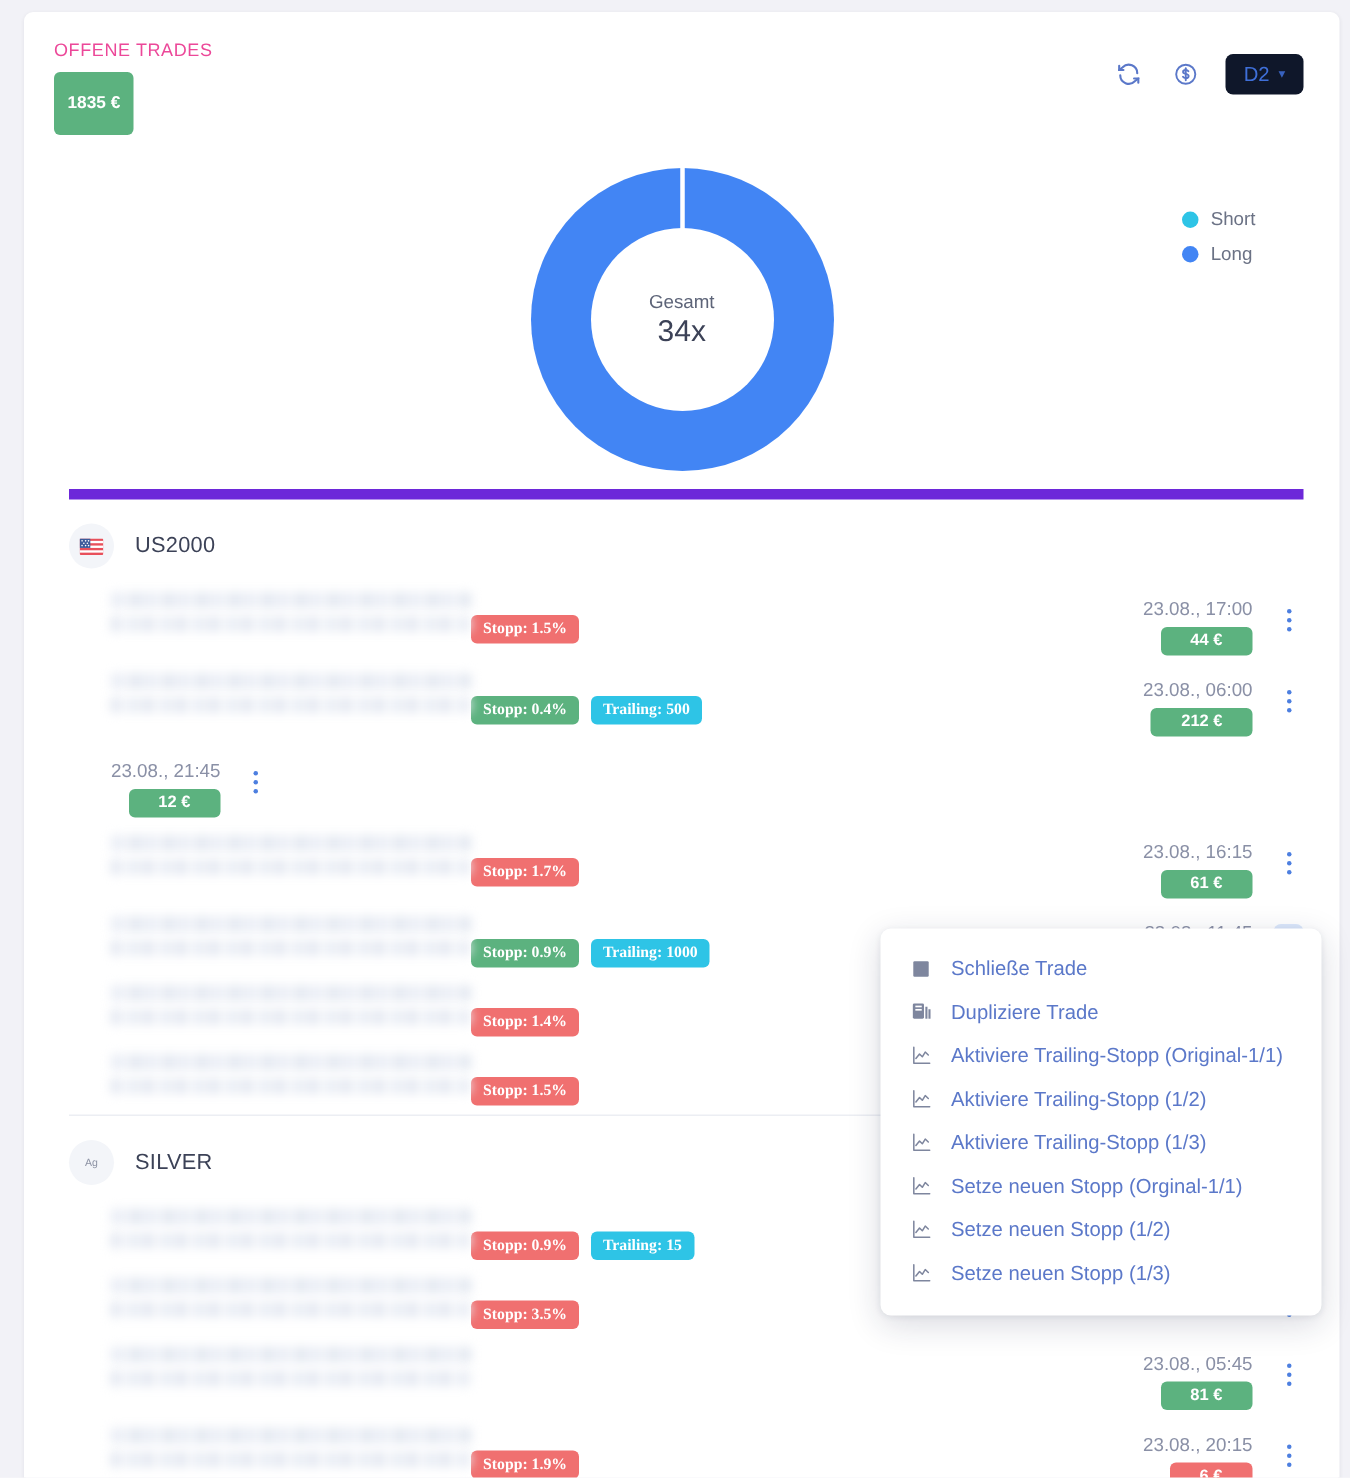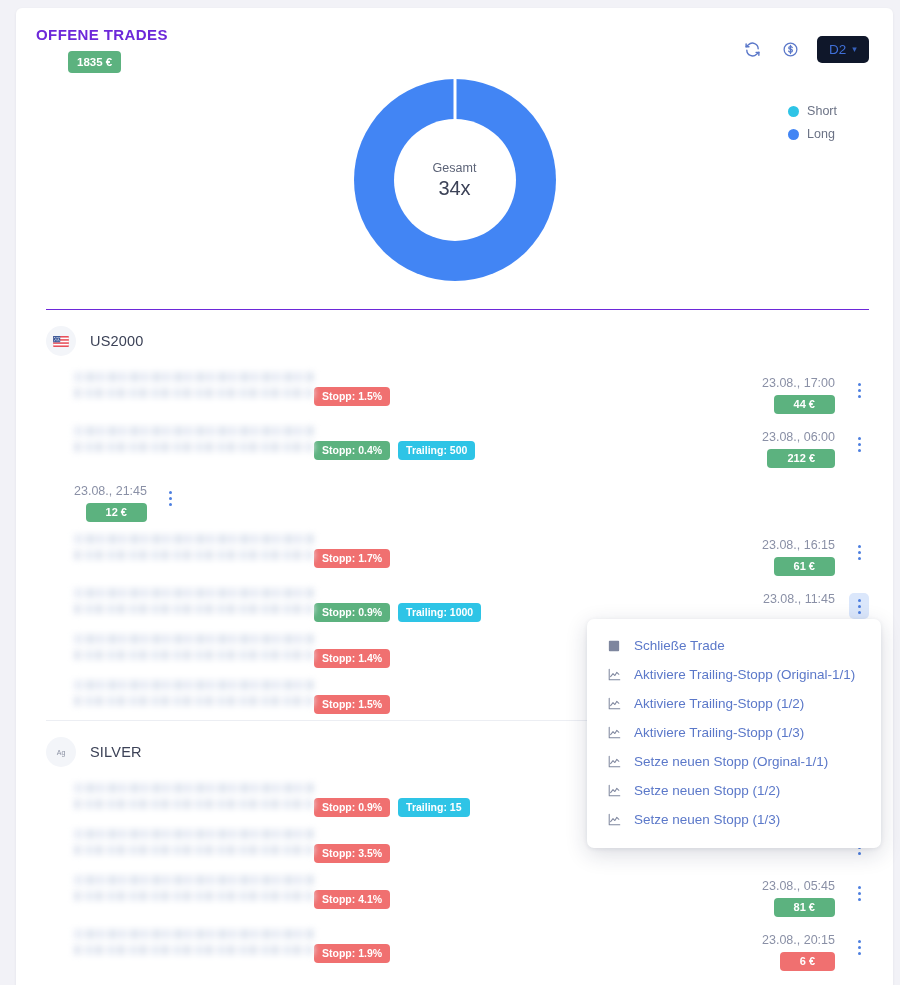--- a/index.html
+++ b/index.html
@@ -27,35 +27,34 @@
 
   
   .card-header {
     padding: 18px 24px 0 20px;
     display: flex;
     align-items: flex-start;
     justify-content: space-between;
   }
   .head-left { display: flex; flex-direction: column; gap: 8px; }
   .card-title {
-    font-size: 15px;
+    font-size: 12px;
     letter-spacing: .4px;
-    color: #6d28d9;
-    font-weight: 700;
+    color: #ec4899;
+    font-weight: 400;
   }
   .sum-badge {
     align-self: flex-start;
     background: #5cb27f;
     color: #fff;
     font-size: 11.5px;
     font-weight: 700;
-    padding: 4px 9px;
+    padding: 14px 9px;
     border-radius: 4px;
     line-height: 14px;
-    margin-left: 32px;
   }
   .head-right {
     display: flex;
     align-items: center;
     gap: 16px;
     padding-top: 10px;
   }
   .icon-btn {
     width: 22px; height: 22px;
     display: flex; align-items: center; justify-content: center;
@@ -75,21 +74,21 @@
   .caret { font-size: 9px; line-height: 1; opacity: .85; }
 
   
   .chart-wrap {
     position: relative;
     height: 230px;
     margin-top: 6px;
   }
   .donut {
     position: absolute;
-    left: 50%; top: 0;
+    left: 50%; top: 16px;
     transform: translateX(-50%);
     width: 202px; height: 202px;
     border-radius: 50%;
   }
   .donut-hole {
     position: absolute;
     left: 50%; top: 50%;
     transform: translate(-50%,-50%);
     width: 122px; height: 122px;
     background: #fff;
@@ -105,35 +104,35 @@
     left: 50%; top: 0;
     width: 3px; height: 42px;
     background: #fff;
     transform: translateX(-50%);
   }
   .donut-label { font-size: 12.5px; color: #5d6478; }
   .donut-value { font-size: 20px; color: #3c4257; font-weight: 400; }
 
   .legend {
     position: absolute;
-    right: 56px; top: 25px;
+    right: 56px; top: 43px;
     display: flex; flex-direction: column; gap: 9px;
   }
   .legend-row { display: flex; align-items: center; gap: 8px; cursor: pointer; }
   .legend-dot { width: 11px; height: 11px; border-radius: 50%; }
   .legend-text { font-size: 12.5px; color: #6b7285; }
 
   
   .group { padding: 0 24px 0 30px; }
   .group-head {
     display: flex; align-items: center; gap: 14px;
     padding: 16px 0 10px 0;
     border-top: 1px solid #eceef3;
   }
-  .group:first-of-type .group-head { border-top: 1px solid #6d28d9; }
+  .group:first-of-type .group-head { border-top: 7px solid #6d28d9; }
   .avatar {
     width: 30px; height: 30px; border-radius: 50%;
     background: #f3f5f9;
     display: flex; align-items: center; justify-content: center;
     font-size: 7px; color: #8b91a3;
   }
   .group-name { font-size: 14.5px; color: #3c4257; letter-spacing: .2px; }
 
   
   .trade-row {
@@ -170,21 +169,21 @@
     border-radius: 4px;
     white-space: nowrap;
     line-height: 13px;
   }
   .badge.red   { background: #f07070; }
   .badge.green { background: #5cb27f; }
   .badge.cyan  { background: #2ec4e6; }
 
   .trade-left { display: flex; align-items: flex-start; gap: 0; flex: 1 1 auto; min-width: 0; }
   .lines-col { width: 240px; flex: 0 0 auto; }
-  .badge-col { flex: 1 1 auto; display: flex; align-items: flex-start; padding-top: 17px; }
+  .badge-col { flex: 1 1 auto; display: flex; align-items: flex-start; padding-top: 17px; font-family: Liberation Serif, serif; }
 
   .trade-right {
     flex: 0 0 auto;
     display: flex;
     align-items: flex-start;
     gap: 14px;
     padding-top: 4px;
   }
   .ts-col { display: flex; flex-direction: column; align-items: flex-end; gap: 5px; }
   .timestamp { font-size: 12.5px; color: #8a90a6; white-space: nowrap; }
@@ -505,25 +504,20 @@
                 <span></span>
               </div>
             </div>
           </div>
           <div class="trade-row">
             <div class="trade-left">
               <div class="lines-col">
                 <div class="blur-line blur-a"></div>
                 <div class="blur-line blur-b"></div>
               </div>
-              <div class="badge-col">
-                <div class="badges">
-                  <span class="badge red">Stopp: 4.1%</span>
-                </div>
-              </div>
             </div>
             <div class="trade-right">
               <div class="ts-col">
                 <div class="timestamp">23.08., 05:45</div>
                 <div class="pl-badge green">81 €</div>
               </div>
               <div class="kebab">
                 <span></span>
                 <span></span>
                 <span></span>
@@ -563,20 +557,32 @@
       <div class="menu-item">
         <span class="mi-icon">
           <svg width="12" height="12" viewBox="0 0 14 14">
             <rect x="1" y="1" width="12" height="12" rx="1" fill="#7e869e"></rect>
           </svg>
         </span>
         <span>Schließe Trade</span>
       </div>
       <div class="menu-item">
         <span class="mi-icon">
+          <svg width="13" height="13" viewBox="0 0 14 14">
+            <rect x="0.6" y="1" width="8" height="11" rx="1" fill="#7e869e"></rect>
+            <rect x="2.4" y="2.6" width="4.6" height="1.2" fill="#fff"></rect>
+            <rect x="2.4" y="5" width="4.6" height="1.2" fill="#fff"></rect>
+            <rect x="9.6" y="3.4" width="1.5" height="8.6" fill="#7e869e"></rect>
+            <rect x="11.8" y="5.2" width="1.5" height="6.8" fill="#7e869e"></rect>
+          </svg>
+        </span>
+        <span>Dupliziere Trade</span>
+      </div>
+      <div class="menu-item">
+        <span class="mi-icon">
           <svg width="13" height="13" viewBox="0 0 14 14" fill="none" stroke="#7e869e" stroke-width="1.1" stroke-linecap="round" stroke-linejoin="round">
             <path d="M1.3 1.3v11.4h11.4"></path>
             <path d="M2.8 9.3l2.6-3.2 2 2 2.1-3.4 2.2 2.1"></path>
           </svg>
         </span>
         <span>Aktiviere Trailing-Stopp (Original-1/1)</span>
       </div>
       <div class="menu-item">
         <span class="mi-icon">
           <svg width="13" height="13" viewBox="0 0 14 14" fill="none" stroke="#7e869e" stroke-width="1.1" stroke-linecap="round" stroke-linejoin="round">

